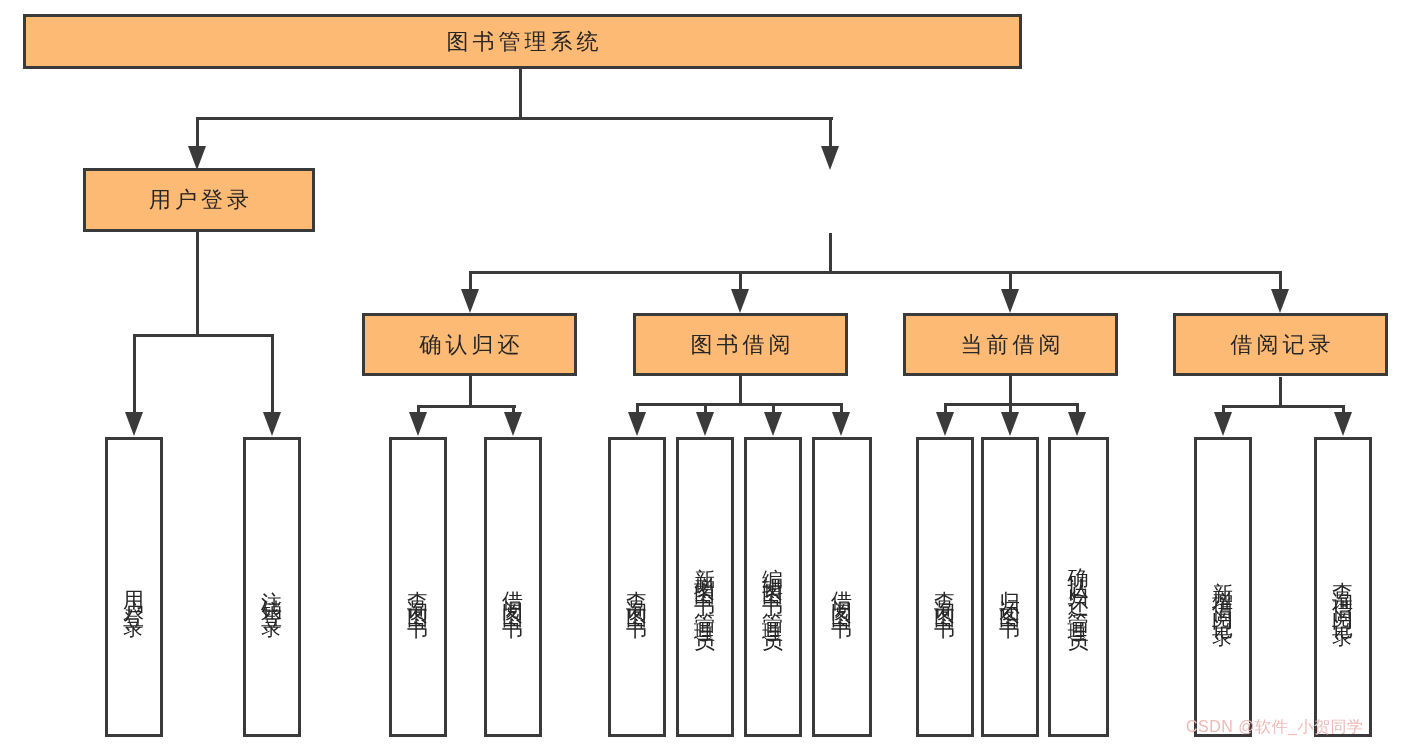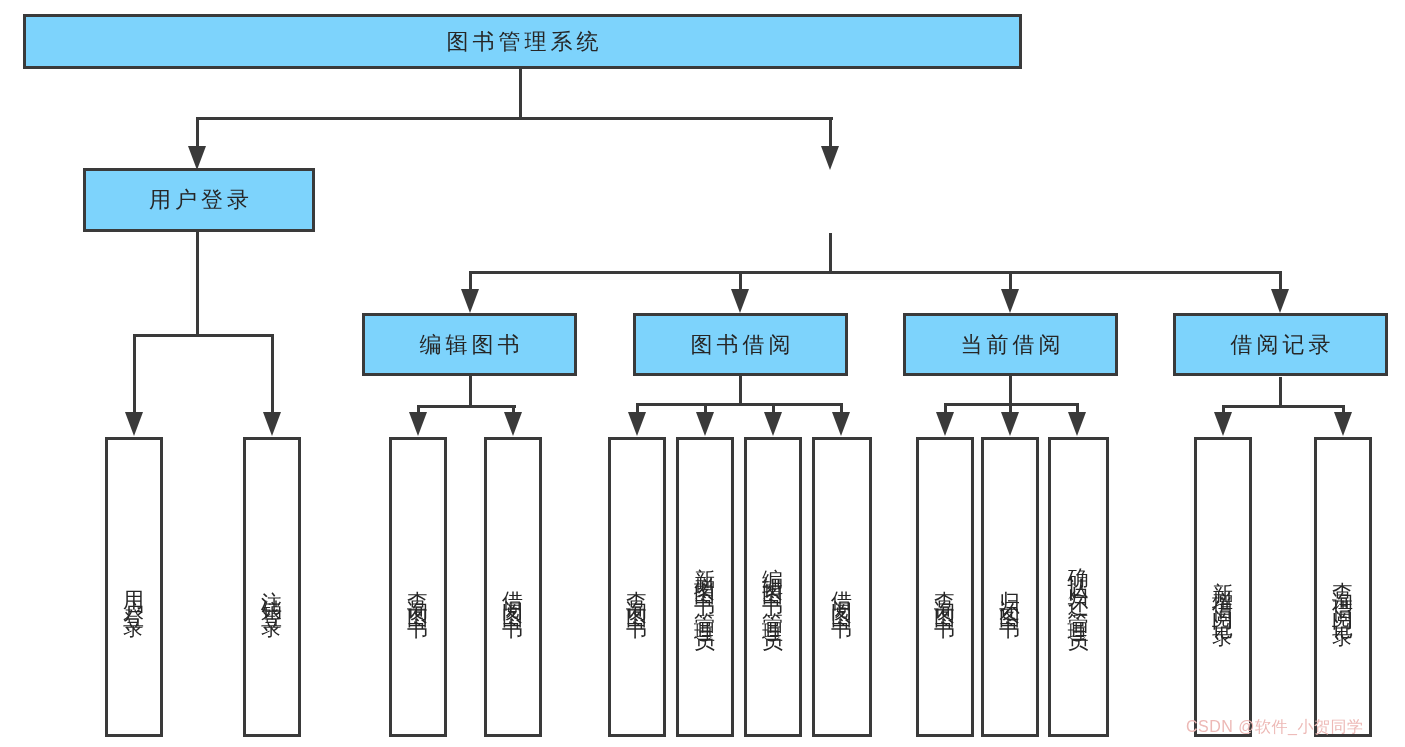--- a/index.html
+++ b/index.html
@@ -17,21 +17,21 @@
     width: 1405px;
     height: 747px;
     background: var(--background);
     overflow: hidden;
   }
 
   
   .node {
     position: absolute;
     border: 3px solid var(--line);
-    background: #7dd3fc;
+    background: #fdba74;
     display: flex;
     align-items: center;
     justify-content: center;
     color: var(--text);
     font-size: 22px;
     letter-spacing: 4px;
     z-index: 2;
     white-space: nowrap;
   }
   .node .lbl { text-indent: 4px; } 
@@ -91,21 +91,21 @@
 
   <div class="node root">
     <span class="lbl">图书管理系统</span>
   </div>
 
   <div class="node lv1a">
     <span class="lbl">用户登录</span>
   </div>
 
   <div class="node lv2" style="left:362px">
-    <span class="lbl">编辑图书</span>
+    <span class="lbl">确认归还</span>
   </div>
   <div class="node lv2" style="left:903px">
     <span class="lbl">当前借阅</span>
   </div>
   <div class="node lv2" style="left:633px">
     <span class="lbl">图书借阅</span>
   </div>
   <div class="node lv2" style="left:1173px">
     <span class="lbl">借阅记录</span>
   </div>

